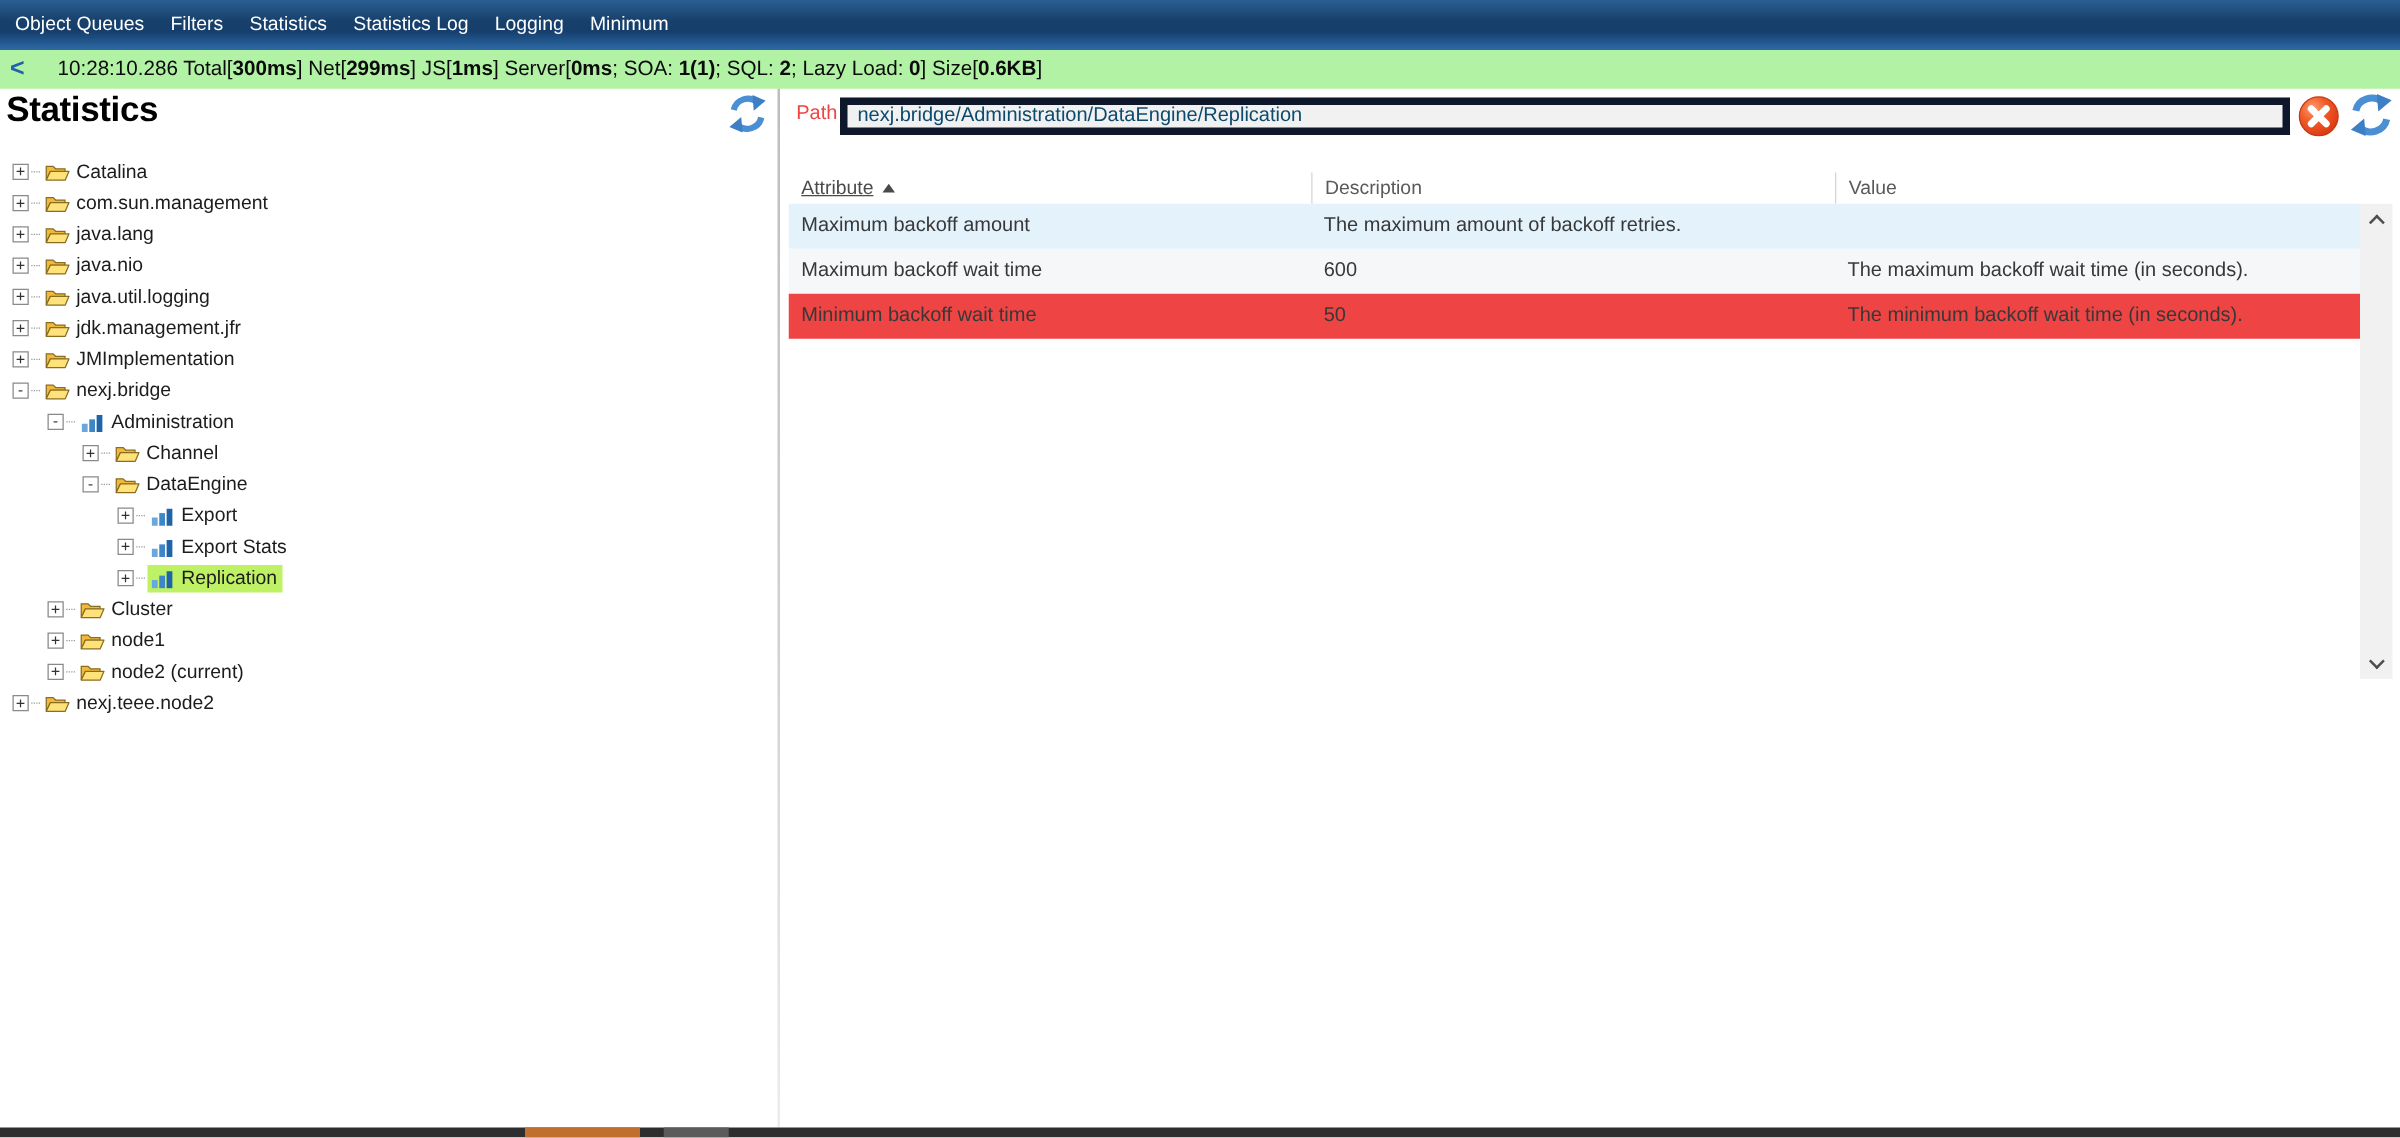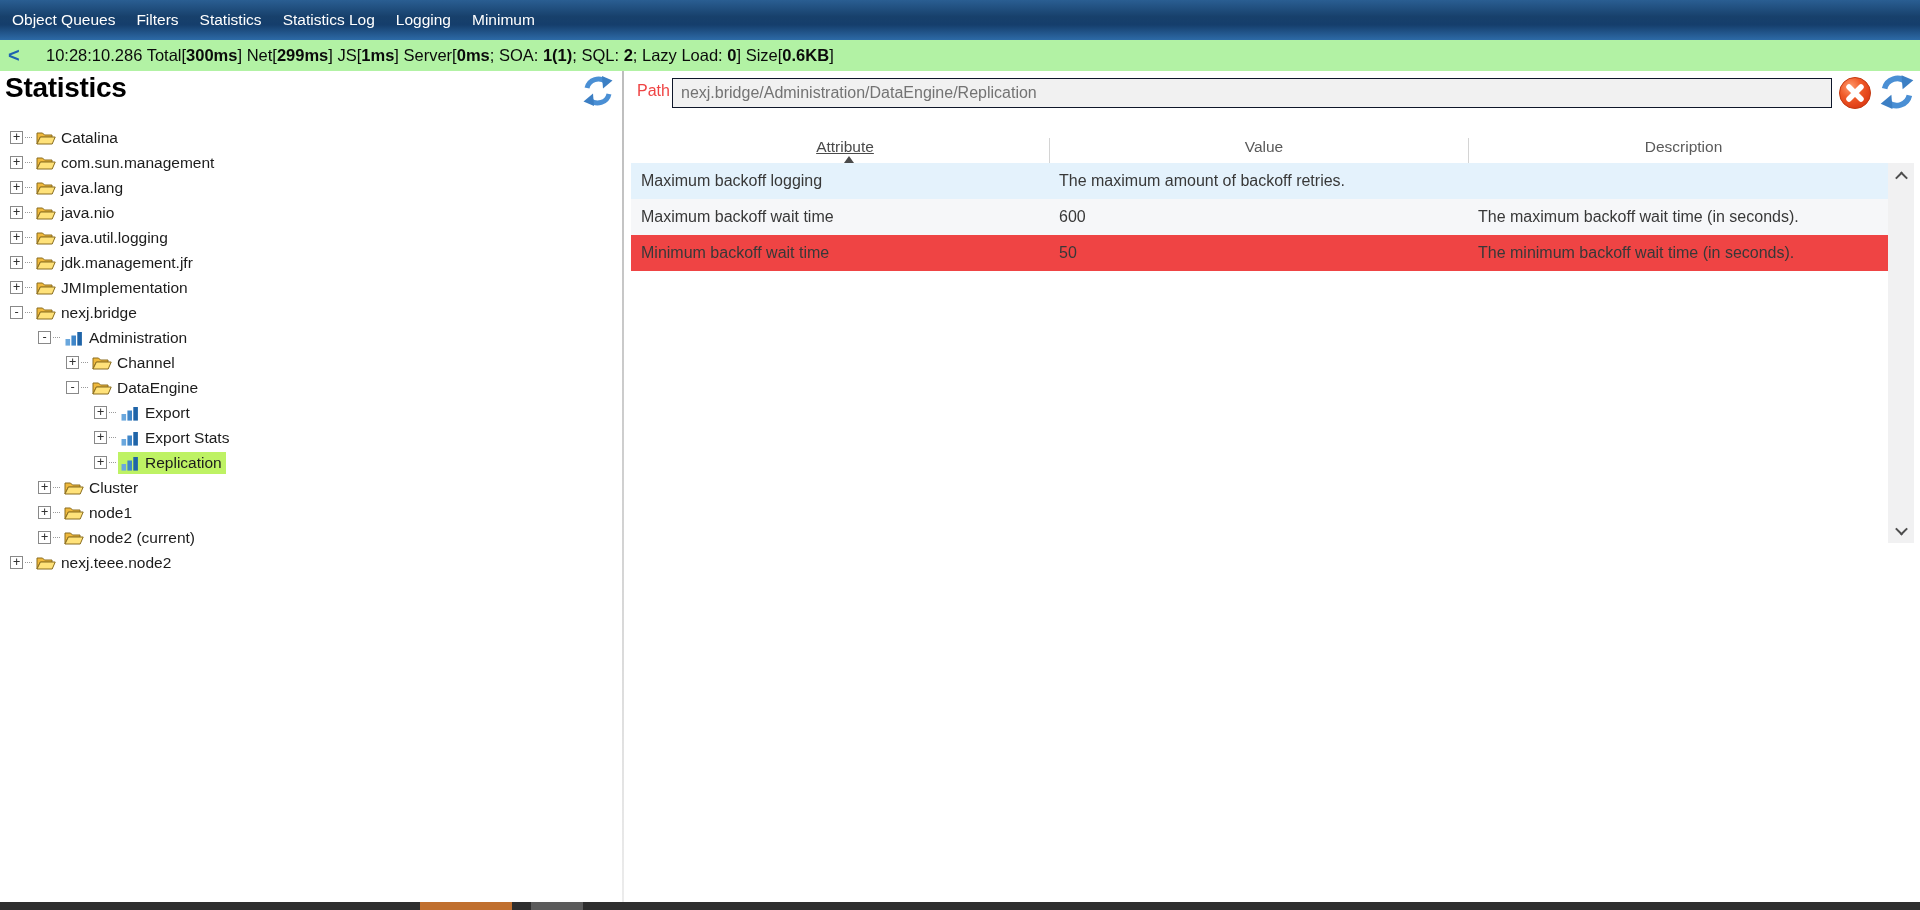--- a/index.html
+++ b/index.html
@@ -37,29 +37,29 @@
               text-align:center; color:#333; flex:0 0 13px; cursor:pointer; }
   .stub { width:7px; border-top:1px dotted #9a9a9a; height:0; margin:0 2px 0 2px; flex:0 0 7px; }
   .nodebody { display:flex; align-items:center; padding:2px 4px 2px 2px; }
   .nodebody.sel { background:#bef264; }
   .ticon { width:20px; height:16px; margin-right:5px; display:inline-flex; }
   .tlabel { font-size:15.5px; color:#1c1c1c; white-space:nowrap; }
 
   
   .path-label { position:absolute; left:637px; top:82px; font-size:16px; color:#ef4444; }
   .path-input { position:absolute; left:672px; top:78px; width:1160px; height:30px;
-                background:#f1f1f1; border:1px solid #0f172a; font-size:16px; color:#737373;
+                background:#f1f1f1; border:6px solid #0f172a; font-size:16px; color:#0c4a6e;
                 padding:0 8px; font-family:"Liberation Sans", sans-serif; }
   .close-btn { position:absolute; left:1838px; top:76px; width:34px; height:34px; cursor:pointer; }
   .panel-refresh { position:absolute; left:1879px; top:74px; width:36px; height:36px; cursor:pointer; }
 
   
   .thead { position:absolute; left:631px; top:138px; width:1257px; height:25px;
            display:grid; grid-template-columns:418px 419px 1fr; font-size:15.5px; color:#5a5a5a; }
-  .th { padding-left:10px; display:flex; align-items:center;flex-direction:column; }
+  .th { padding-left:10px; display:flex; align-items:center; }
   .th2, .th3 { border-left:1px solid #d4d4d4; }
   .thlink { text-decoration:underline; color:#4a4a4a; cursor:pointer; }
   .sort-asc { display:inline-block; width:0; height:0; margin-left:7px;
               border-left:5px solid transparent; border-right:5px solid transparent;
               border-bottom:7px solid #4a4a4a; }
   .tbody { position:absolute; left:631px; top:163px; width:1257px; }
   .trow { display:grid; grid-template-columns:418px 419px 1fr; height:36px;
           font-size:16px; color:#383838; background:#ef4444; }
   .trow.hl  { background:#e4f2fc; }
   .trow.alt { background:#f6f7f9; }
@@ -376,31 +376,31 @@
           <polygon points="20,1 30.5,5.5 21,13.5"></polygon>
           <polygon points="12,31 1.5,26.5 11,18.5"></polygon>
         </g>
       </svg></span>
 
   <div class="thead">
     <div class="th th1">
       <span class="thlink">Attribute</span>
       <span class="sort-asc"></span>
     </div>
+    <div class="th th3">
+      <span>Description</span>
+    </div>
     <div class="th th2">
       <span>Value</span>
     </div>
-    <div class="th th3">
-      <span>Description</span>
-    </div>
   </div>
 
   <div class="tbody">
       <div class="trow hl">
-        <div class="td">Maximum backoff logging</div>
+        <div class="td">Maximum backoff amount</div>
         <div class="td">The maximum amount of backoff retries.</div>
       </div>
       <div class="trow alt">
         <div class="td">Maximum backoff wait time</div>
         <div class="td">600</div>
         <div class="td">The maximum backoff wait time (in seconds).</div>
       </div>
       <div class="trow">
         <div class="td">Minimum backoff wait time</div>
         <div class="td">50</div>

